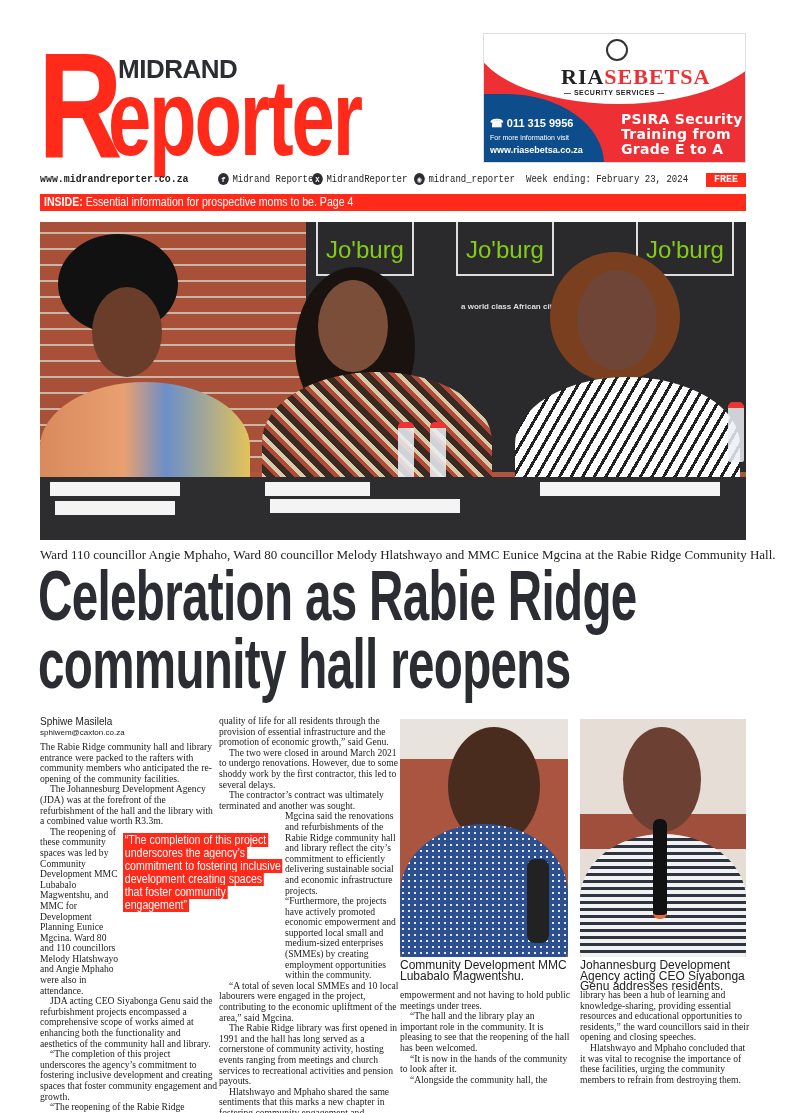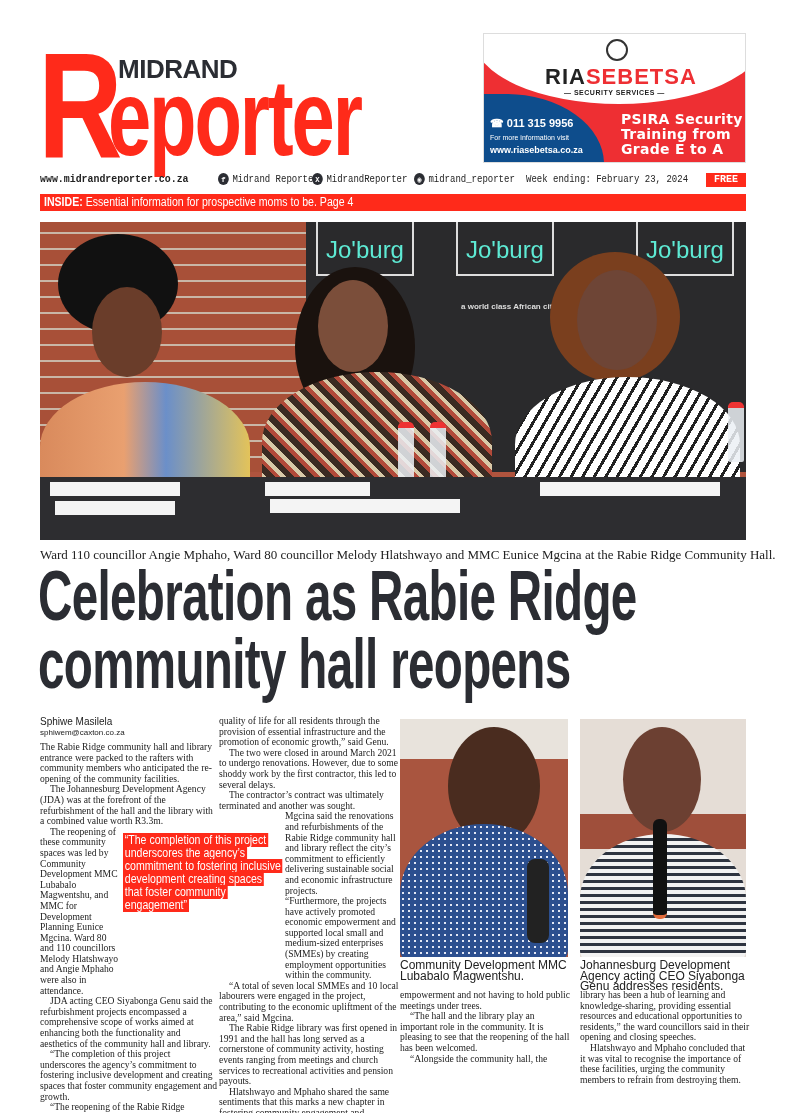--- a/index.html
+++ b/index.html
@@ -7,21 +7,21 @@
   body{position:relative;font-family:"Liberation Serif",serif;color:#222}
   .abs{position:absolute}
   
   .mast-midrand{left:118px;top:56px;font-family:"Liberation Sans",sans-serif;font-weight:bold;font-size:26px;color:#2b2d33;letter-spacing:-0.5px;line-height:1}
   .mast-R{left:38px;top:30px;font-family:"Liberation Sans",sans-serif;font-weight:bold;font-size:150px;color:#ff2a1a;line-height:1;transform:scaleX(0.78);transform-origin:left top;letter-spacing:-6px}
   .mast-eporter{left:108px;top:64px;font-family:"Liberation Sans",sans-serif;font-weight:bold;font-size:108px;color:#ff2a1a;line-height:1;transform:scaleX(0.72);transform-origin:left top;letter-spacing:-3px}
   
   .ad{left:483px;top:33px;width:263px;height:130px;overflow:hidden;background:#ee2f33;border:1px solid #ddd}
   .ad-blue{position:absolute;left:-20px;top:60px;width:140px;height:100px;background:#0e4d8c;border-radius:0 70% 0 0}
   .ad-white{position:absolute;left:-10px;top:-60px;width:290px;height:130px;background:#fff;border-radius:0 0 50% 50%}
-  .ad-logo{position:absolute;left:61px;top:30px;font-family:Liberation Sans, sans-serif;font-weight:bold;font-size:22px;letter-spacing:1px}
+  .ad-logo{position:absolute;left:77px;top:30px;font-family:Liberation Serif, serif;font-weight:bold;font-size:22px;letter-spacing:1px}
   .ad-logo .a{color:#222}.ad-logo .b{color:#ee2f33}
   .ad-sub{position:absolute;left:80px;top:55px;font-family:"Liberation Sans",sans-serif;font-size:7px;font-weight:bold;color:#222;letter-spacing:.5px}
   .ad-emblem{position:absolute;left:122px;top:5px;width:22px;height:22px;border:2px solid #333;border-radius:50%}
   .ad-phone{position:absolute;left:6px;top:83px;font-family:"Liberation Sans",sans-serif;font-weight:bold;font-size:11px;color:#fff}
   .ad-info{position:absolute;left:6px;top:100px;font-family:"Liberation Sans",sans-serif;font-size:7px;color:#fff}
   .ad-url{position:absolute;left:6px;top:111px;font-family:"Liberation Sans",sans-serif;font-weight:bold;font-size:9px;color:#fff}
   .ad-psira{position:absolute;left:137px;top:78px;font-family:"DejaVu Sans",sans-serif;font-weight:bold;font-size:14px;line-height:15px;color:#fff;letter-spacing:.3px}
   
   .bar{left:40px;top:172px;width:706px;height:16px;font-family:Liberation Mono, monospace;font-size:10px;color:#222}
   .bar .url{position:absolute;left:0;top:1px;font-weight:bold;font-size:11px;transform:scaleX(.9);transform-origin:left}
@@ -29,21 +29,21 @@
   .soc .ic{width:12px;height:12px;border-radius:50%;background:#2b2d33;color:#fff;font-size:8px;display:flex;align-items:center;justify-content:center;font-weight:bold}
   .week{position:absolute;left:486px;top:2px;font-size:10px;transform:scaleX(.9);transform-origin:left}
   .free{position:absolute;left:666px;top:1px;width:40px;height:14px;background:#ff2a1a;color:#fff;font-weight:bold;font-size:10px;text-align:center;line-height:14px}
   .inside{left:40px;top:194px;width:706px;height:17px;background:#ff2a1a;color:#fff;font-family:"Liberation Sans",sans-serif;font-size:12px;line-height:17px;padding-left:4px;white-space:nowrap}
   .inside b{font-weight:bold}
   .inside span.t{display:inline-block;transform:scaleX(.88);transform-origin:left}
   
   .photo{left:40px;top:222px;width:706px;height:318px;overflow:hidden;background:#b0543e}
   .brick{position:absolute;left:0;top:0;width:270px;height:250px;background:repeating-linear-gradient(0deg,#a85038 0 14px,#c9b6a6 14px 16px),#a85038}
   .banner{position:absolute;left:266px;top:0;width:440px;height:250px;background:#2a2a2c}
-  .jlogo{position:absolute;font-family:"Liberation Sans",sans-serif;font-size:24px;color:#5eead4;border:2px solid #ddd;border-top:none;padding:14px 8px 10px}
+  .jlogo{position:absolute;font-family:"Liberation Sans",sans-serif;font-size:24px;color:#84cc16;border:2px solid #ddd;border-top:none;padding:14px 8px 10px}
   .jtag{position:absolute;font-family:"Liberation Sans",sans-serif;font-size:8px;color:#ddd;font-weight:bold}
   .table{position:absolute;left:0;top:255px;width:706px;height:63px;background:#2d2d30}
   .paper{position:absolute;background:#f4f4f4;height:14px}
   .person{position:absolute;border-radius:50% 50% 10% 10%}
   .head{position:absolute;border-radius:50%}
   .bottle{position:absolute;width:16px;height:60px;background:rgba(235,240,245,.85);border-radius:5px 5px 2px 2px;border-top:6px solid #e33}
   .cap-main{left:40px;top:547px;font-family:Liberation Serif, serif;font-size:13px;color:#222}
   
   .headline{left:38px;top:562px;font-family:"Liberation Sans",sans-serif;font-weight:bold;font-size:70px;line-height:68px;color:#2b2d33;letter-spacing:-1px;transform:scaleX(.68);transform-origin:left top;white-space:nowrap}
   
@@ -176,19 +176,20 @@
   <div style="position:absolute;left:0;top:95px;width:166px;height:35px;background:#9f4f3b"></div>
   <div class="head" style="left:43px;top:8px;width:78px;height:105px;background:#6c4032"></div>
   <div class="person" style="left:0;top:115px;width:166px;height:130px;background:repeating-linear-gradient(0deg,#f2f2f2 0 4px,#2e3440 4px 7px)"></div>
   <div style="position:absolute;left:73px;top:100px;width:14px;height:100px;background:#111;border-radius:6px;border-bottom:4px solid #e36b3a"></div>
 </div>
 <div class="pcap" style="left:580px;top:960px;width:170px">Johannesburg Development Agency acting CEO Siyabonga Genu addresses residents.</div>
 
 <div class="col" style="left:400px;top:990px;width:172px">
   <p class="ni">empowerment and not having to hold public meetings under trees.</p>
   <p>“The hall and the library play an important role in the community. It is pleasing to see that the reopening of the hall has been welcomed.</p>
+  <p>“It is now in the hands of the community to look after it.</p>
   <p>“Alongside the community hall, the</p>
 </div>
 
 <div class="col" style="left:580px;top:990px;width:170px">
   <p class="ni">library has been a hub of learning and knowledge-sharing, providing essential resources and educational opportunities to residents,” the ward councillors said in their opening and closing speeches.</p>
   <p>Hlatshwayo and Mphaho concluded that it was vital to recognise the importance of these facilities, urging the community members to refrain from destroying them.</p>
 </div>
 
 </body></html>

